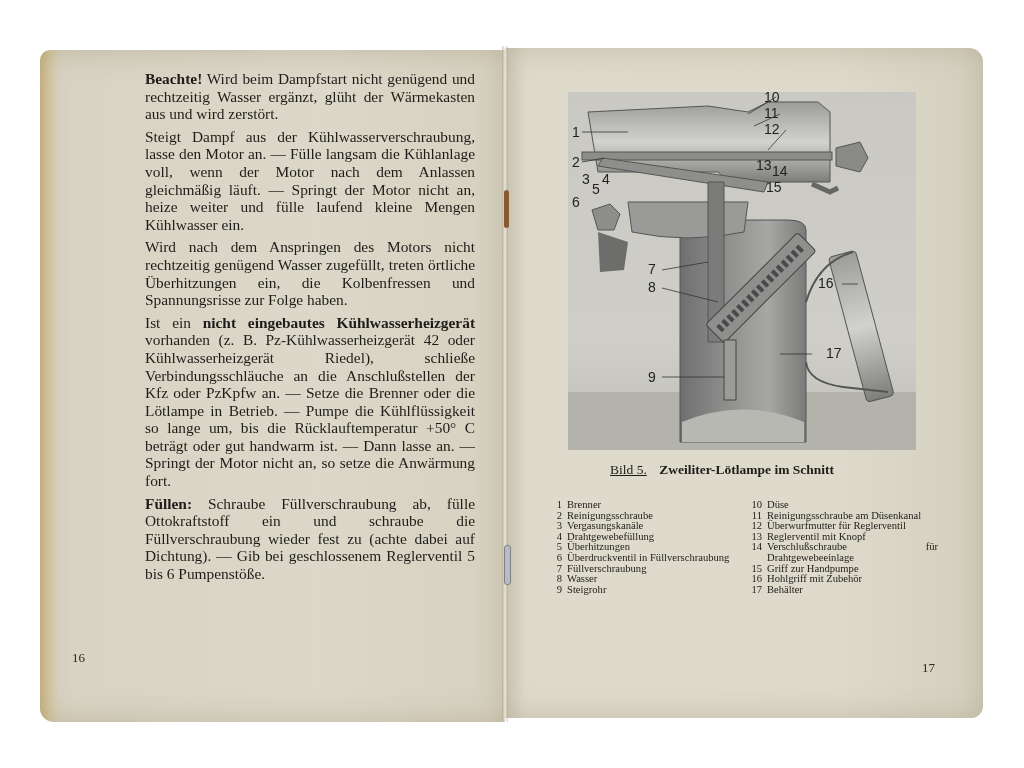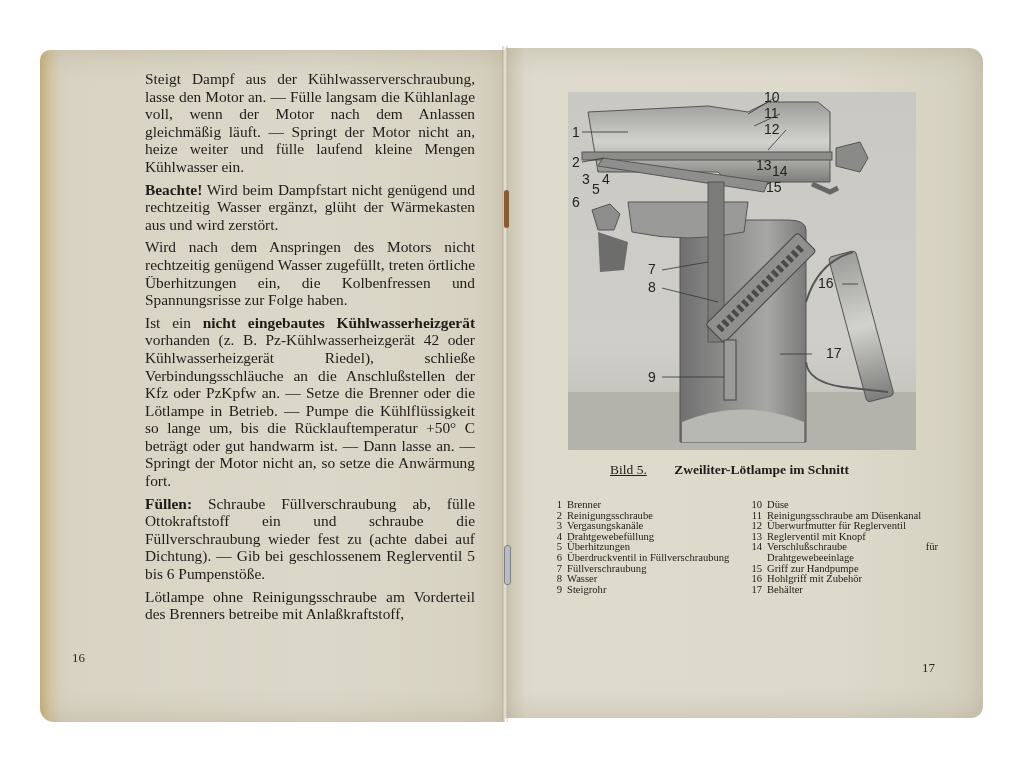--- a/index.html
+++ b/index.html
@@ -46,21 +46,21 @@
     position:absolute; left:568px; top:92px; width:348px; height:358px;
     background: linear-gradient(180deg, #c9c8c2 0%, #cfcec8 70%, #bdbcb5 100%);
     overflow:hidden;
   }
   .figure svg { position:absolute; left:0; top:0; }
 
   .caption {
     position:absolute; left:610px; top:462px; width:300px;
     font-family:"Liberation Serif", serif; font-size:13.5px; color:#1e1c19;
   }
-  .caption .fig-num { margin-right:24px;text-decoration:underline; }
+  .caption .fig-num { margin-right:9px;text-decoration:underline; }
   .caption .fig-title { font-weight:bold;text-align:center; }
 
   .legend {
     position:absolute; top:500px;
     font-family:"Liberation Serif", serif; font-size:10.6px; line-height:10.6px; color:#1e1c19;
   }
   .legend-left { left:548px; width:195px; }
   .legend-right { left:750px; width:188px; }
   .legend .row { display:flex; }
   .legend .n { width:14px; text-align:right; margin-right:5px; flex:none; }
@@ -71,26 +71,25 @@
 <body>
 
 <div class="book">
   <div class="page page-left"></div>
   <div class="page page-right"></div>
   <div class="spine"></div>
   <div class="staple top"></div>
   <div class="staple bottom"></div>
 
   <div class="text-col">
+    <p><b>Beachte!</b><span> Wird beim Dampfstart nicht genügend und rechtzeitig Wasser ergänzt, glüht der Wärmekasten aus und wird zerstört.</span></p>
     <p><span>Steigt Dampf aus der Kühlwasserverschraubung, lasse den Motor an. — Fülle langsam die Kühlanlage voll, wenn der Motor nach dem Anlassen gleichmäßig läuft. — Springt der Motor nicht an, heize weiter und fülle laufend kleine Mengen Kühlwasser ein.</span></p>
-    <p><b>Beachte!</b><span> Wird beim Dampfstart nicht genügend und rechtzeitig Wasser ergänzt, glüht der Wärmekasten aus und wird zerstört.</span></p>
     <p><span>Wird nach dem Anspringen des Motors nicht rechtzeitig genügend Wasser zugefüllt, treten örtliche Überhitzungen ein, die Kolbenfressen und Spannungsrisse zur Folge haben.</span></p>
     <p><span>Ist ein </span><b>nicht eingebautes Kühlwasserheizgerät</b><span> vorhanden (z. B. Pz-Kühlwasserheizgerät 42 oder Kühlwasserheizgerät Riedel), schließe Verbindungsschläuche an die Anschlußstellen der Kfz oder PzKpfw an. — Setze die Brenner oder die Lötlampe in Betrieb. — Pumpe die Kühlflüssigkeit so lange um, bis die Rücklauftemperatur +50° C beträgt oder gut handwarm ist. — Dann lasse an. — Springt der Motor nicht an, so setze die Anwärmung fort.</span></p>
     <p><b>Füllen:</b><span> Schraube Füllverschraubung ab, fülle Ottokraftstoff ein und schraube die Füllverschraubung wieder fest zu (achte dabei auf Dichtung). — Gib bei geschlossenem Reglerventil 5 bis 6 Pumpenstöße.</span></p>
-    <p><span>Lötlampe ohne Reinigungsschraube am Vorderteil des Brenners betreibe mit Anlaßkraftstoff,</span></p>
   </div>
   <div class="page-num pn-left">16</div>
 
   <div class="figure">
     <svg width="348" height="358" viewBox="0 0 348 358">
       <defs>
         <linearGradient id="tank" x1="0" x2="1">
           <stop offset="0" stop-color="#6e6f6e"></stop>
             <stop offset="0.35" stop-color="#8d8e8c"></stop>
           <stop offset="0.7" stop-color="#a7a8a5"></stop>

